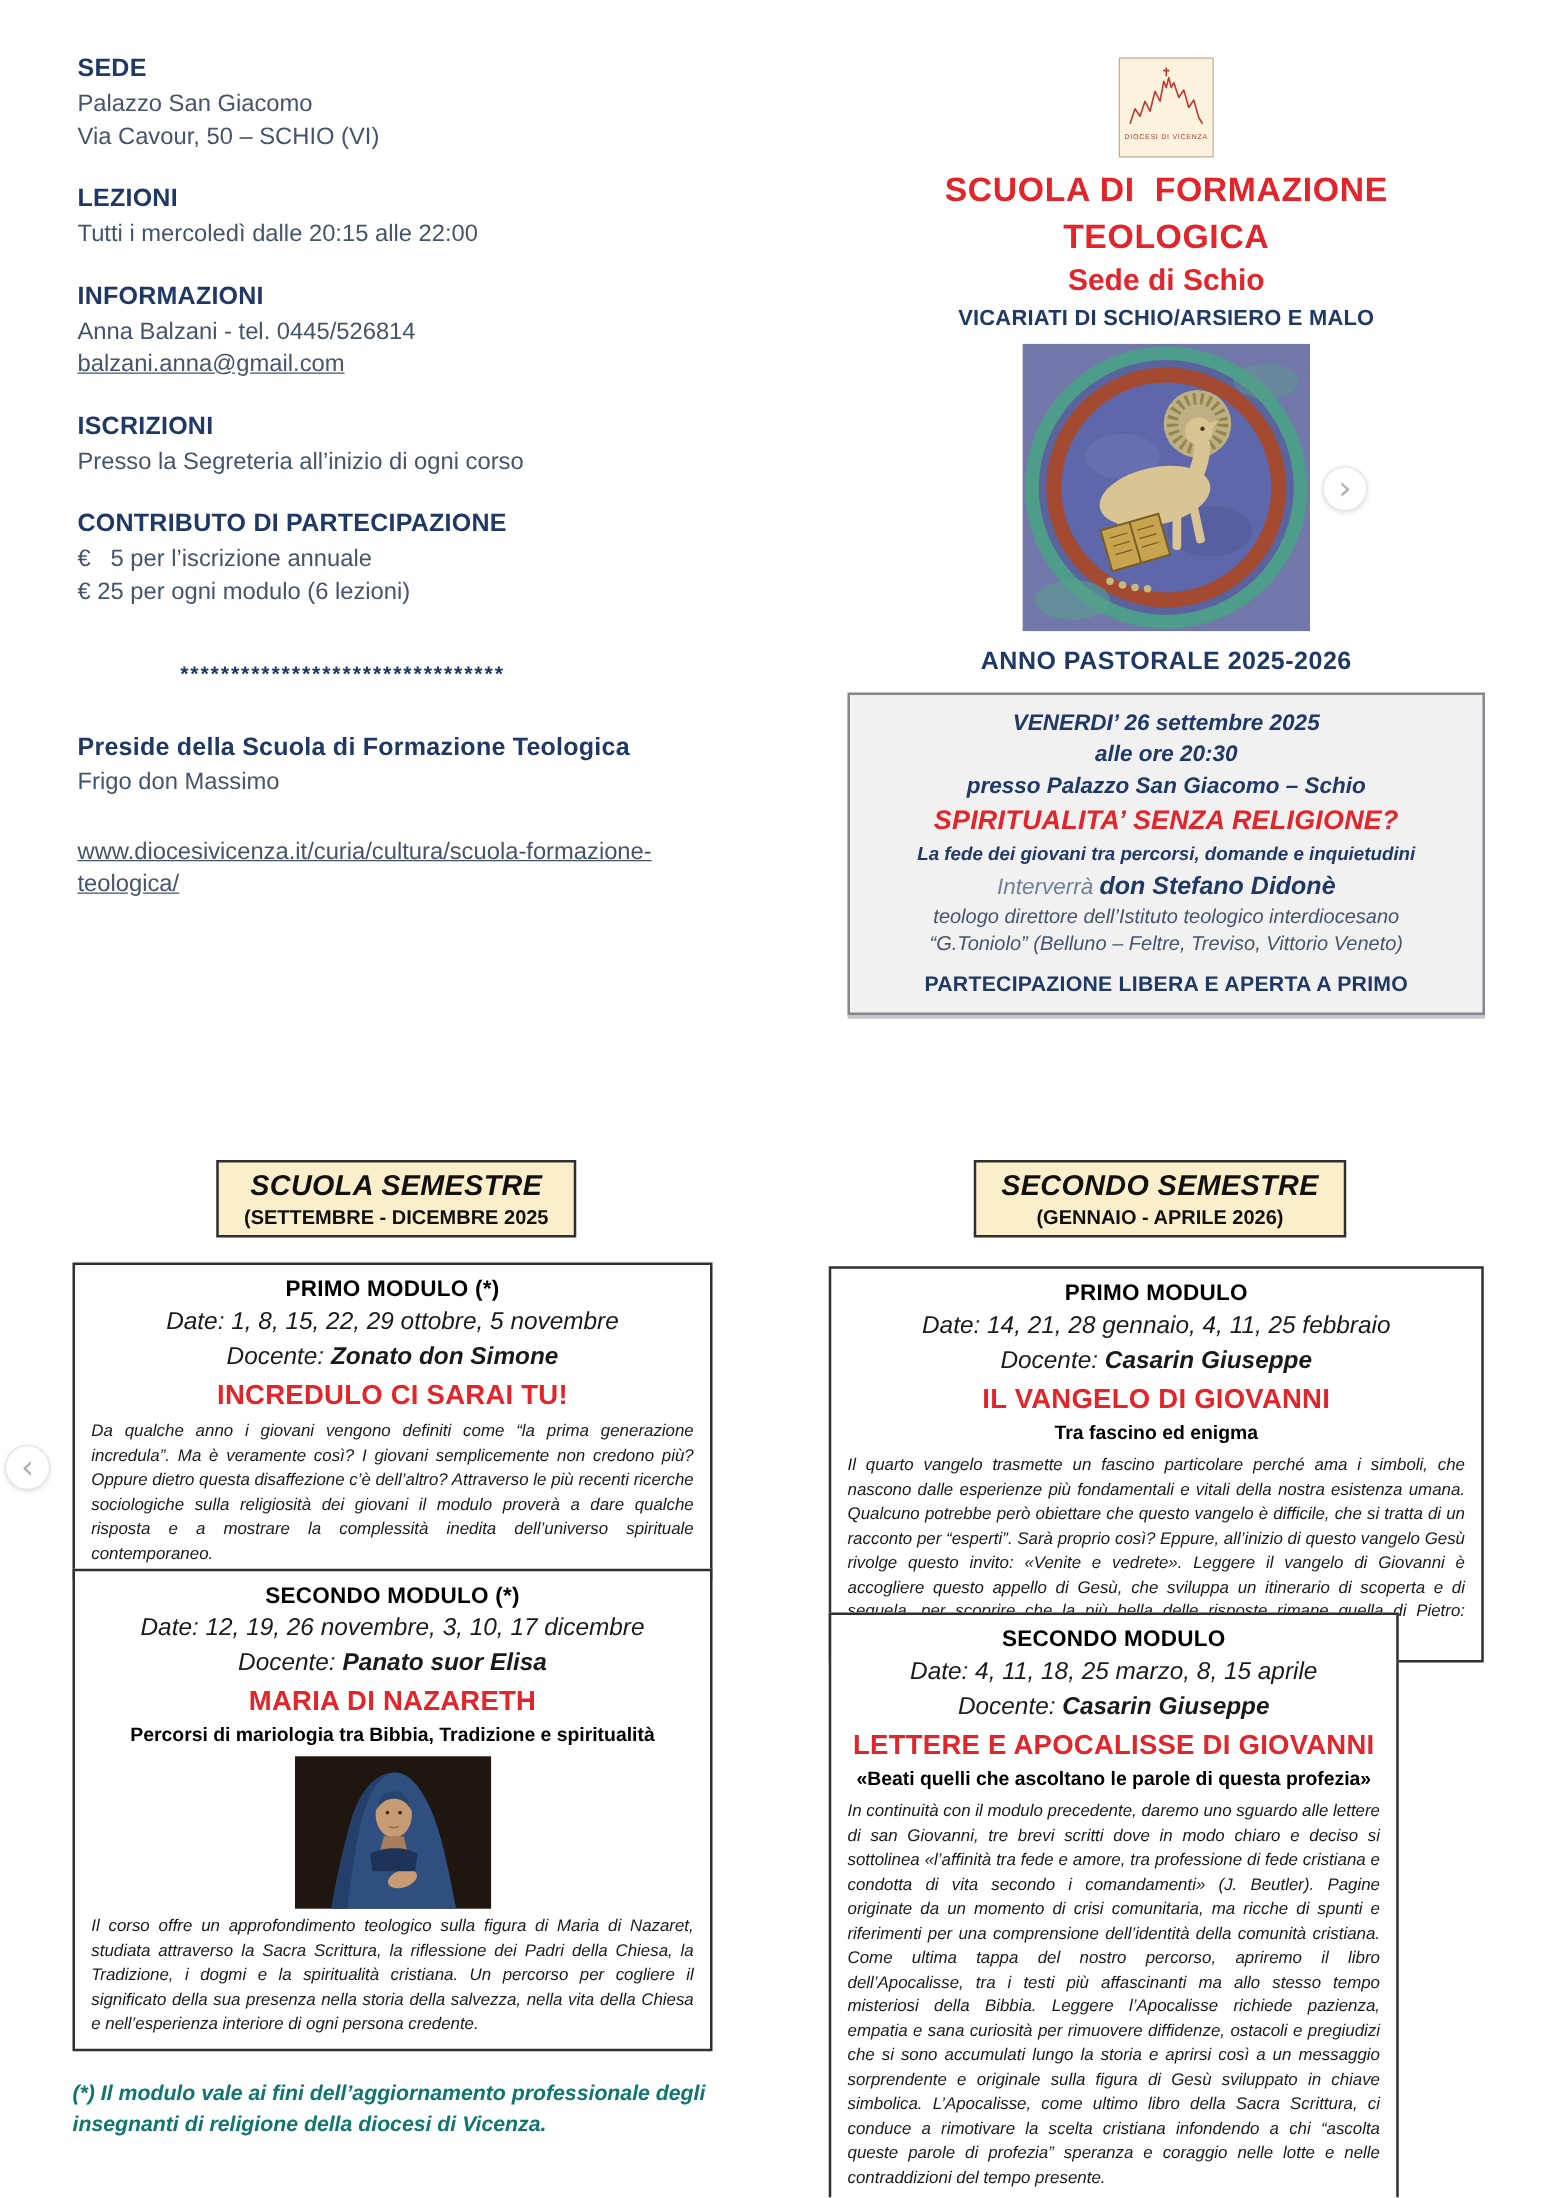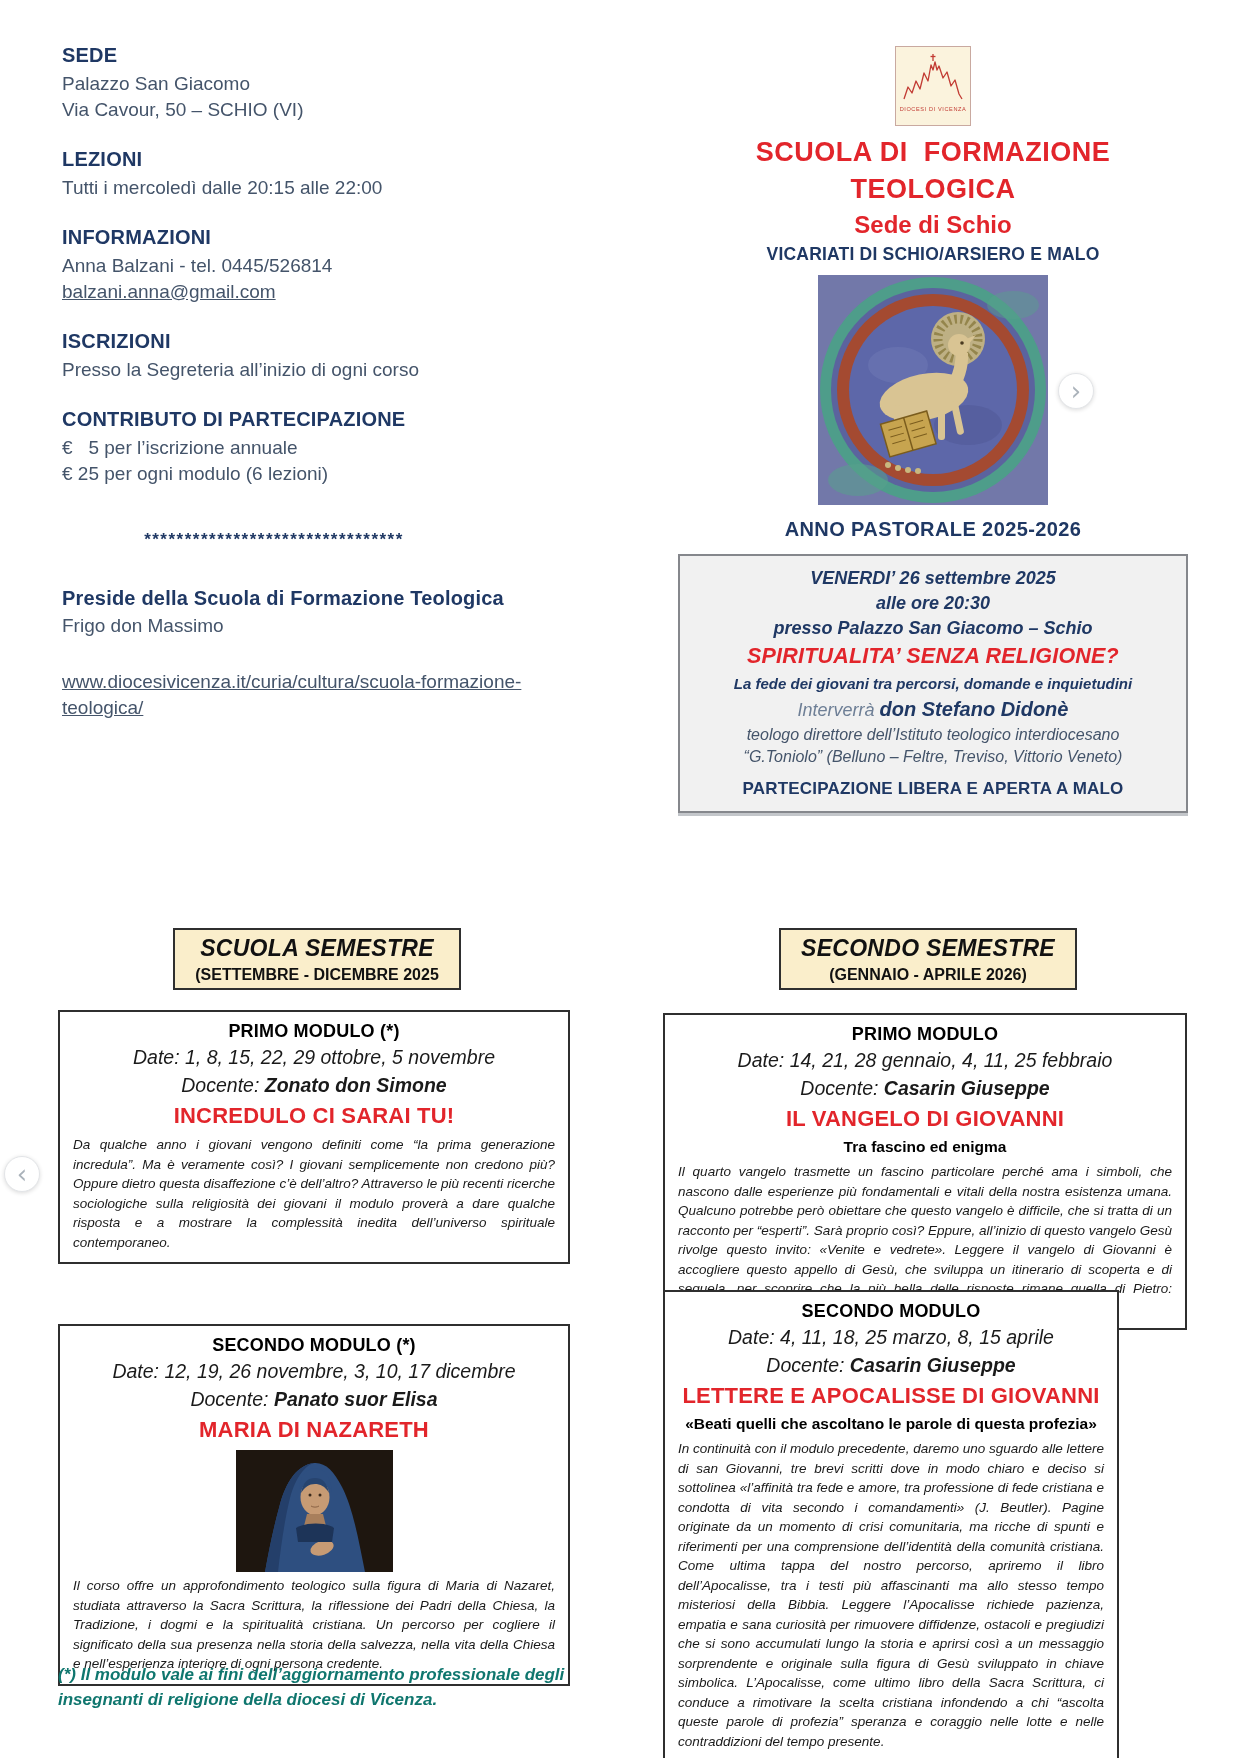--- a/index.html
+++ b/index.html
@@ -47,21 +47,21 @@
          text-align:center; padding-top:4px; }
   .sem-l { left:173px; top:928px; width:288px; height:62px; }
   .sem-r { left:779px; top:928px; width:298px; height:62px; }
   .sem .t { font-size:23px; font-weight:bold; font-style:italic; color:#111; line-height:29px; letter-spacing:.3px; }
   .sem .s { font-size:16px; font-weight:bold; color:#111; line-height:23px; }
 
   
   .module { position:absolute; background:#fff; border:2px solid #2f2f2f;
             padding:7px 13px 10px 13px; text-align:center; }
   .m-l1 { left:58px;  top:1010px; width:512px; }
-  .m-l2 { left:58px;  top:1324px; width:512px; }
+  .m-l2 { left:58px;  top:1255px; width:512px; }
   .m-r1 { left:663px; top:1013px; width:524px; }
   .m-r2 { left:663px; top:1290px; width:456px; }
   .m-head { font-size:18px; font-weight:bold; color:#000; line-height:24px; letter-spacing:.2px; }
   .m-date { font-size:19.5px; font-style:italic; color:#1a1a1a; line-height:28px; }
   .m-doc  { font-size:19.5px; font-style:italic; color:#1a1a1a; line-height:28px; }
   .m-doc .name { font-weight:bold; }
   .m-title { font-size:22px; font-weight:bold; color:#e2252b; line-height:30px; margin-top:2px; letter-spacing:.2px; }
   .m-sub { font-size:15.5px; font-weight:bold; color:#000; line-height:22px; margin-top:2px; }
   .m-sub.it { font-style:italic; }
   .m-body { font-size:13.5px; font-style:italic; color:#1a1a1a; text-align:justify;
@@ -188,21 +188,21 @@
       <div class="ev1">VENERDI’ 26 settembre 2025</div>
       <div class="ev1">alle ore 20:30</div>
       <div class="ev1">presso Palazzo San Giacomo – Schio</div>
       <div class="ev-title">SPIRITUALITA’ SENZA RELIGIONE?</div>
       <div class="ev-sub">La fede dei giovani tra percorsi, domande e inquietudini</div>
       <div class="ev-speaker">
         <span class="prefix">Interverrà </span><span class="name">don Stefano Didonè</span>
       </div>
       <div class="ev-desc">teologo direttore dell’Istituto teologico interdiocesano</div>
       <div class="ev-desc">“G.Toniolo” (Belluno – Feltre, Treviso, Vittorio Veneto)</div>
-      <div class="ev-footer">PARTECIPAZIONE LIBERA E APERTA A MALO</div>
+      <div class="ev-footer">PARTECIPAZIONE LIBERA E APERTA A PRIMO</div>
     </div>
   </div>
 
   <div class="sem sem-l">
     <div class="t">SCUOLA SEMESTRE</div>
     <div class="s">(SETTEMBRE - DICEMBRE 2025</div>
   </div>
   <div class="sem sem-r">
     <div class="t">SECONDO SEMESTRE</div>
     <div class="s">(GENNAIO - APRILE 2026)</div>
@@ -218,20 +218,21 @@
     <div class="m-body">Da qualche anno i giovani vengono definiti come “la prima generazione incredula”. Ma è veramente così? I giovani semplicemente non credono più? Oppure dietro questa disaffezione c’è dell’altro? Attraverso le più recenti ricerche sociologiche sulla religiosità dei giovani il modulo proverà a dare qualche risposta e a mostrare la complessità inedita dell’universo spirituale contemporaneo.</div>
   </div>
 
   <div class="module m-l2">
     <div class="m-head">SECONDO MODULO (*)</div>
     <div class="m-date">Date: 12, 19, 26 novembre, 3, 10, 17 dicembre</div>
     <div class="m-doc">
       <span>Docente: </span><span class="name">Panato suor Elisa</span>
     </div>
     <div class="m-title">MARIA DI NAZARETH</div>
+    <div class="m-sub">Percorsi di mariologia tra Bibbia, Tradizione e spiritualità</div>
 
     <svg class="mary" width="157" height="122" viewBox="0 0 157 122">
       <rect width="157" height="122" fill="#18120d"></rect>
       <rect width="157" height="122" fill="#241a12" opacity=".5"></rect>
       <path d="M78,13 C62,15 50,30 43,58 C37,80 33,100 29,122 L129,122 C123,92 117,58 106,37 C98,21 89,12 78,13 Z" fill="#2e4f80"></path>
       <path d="M78,13 C70,15 60,26 54,48 C49,68 45,95 42,122 L29,122 C33,100 37,80 43,58 C50,30 62,15 78,13 Z" fill="#243f6a"></path>
       <path d="M63,40 C64,25 71,18 79,18 C88,18 95,27 96,42 C91,31 85,29 79,29 C72,29 67,33 63,40 Z" fill="#2e4f80"></path>
       <ellipse cx="79" cy="47" rx="14.5" ry="18" fill="#c79b74"></ellipse>
       <path d="M65,43 C67,32 72,28 79,28 C86,28 91,32 93,43 C89,36 84,34 79,34 C73,34 69,37 65,43 Z" fill="#27446f"></path>
       <path d="M71,64 L87,64 L90,76 L68,76 Z" fill="#a87f5c"></path>

